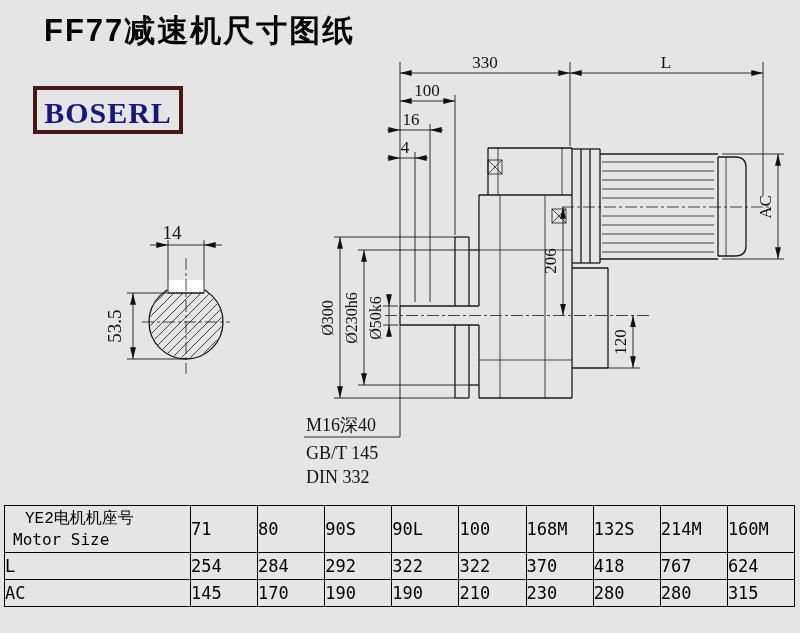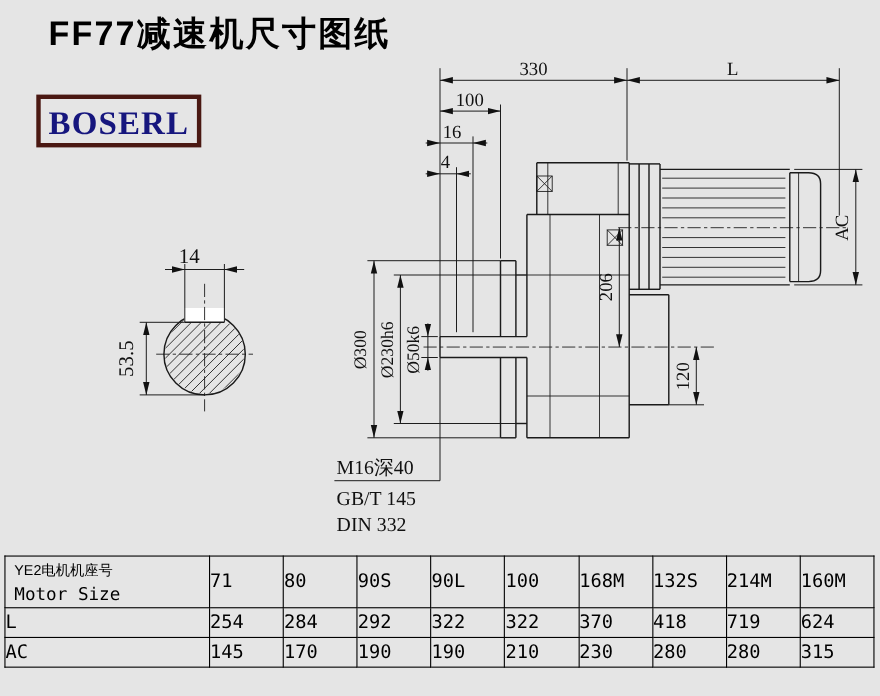--- a/index.html
+++ b/index.html
@@ -20,21 +20,21 @@
   svg text.dt{font-family:"Liberation Serif",serif;font-size:17px;fill:#111;}
   svg text.dia{font-family:"Liberation Serif",serif;font-size:16px;fill:#111;}
   svg text.big{font-family:"Liberation Serif",serif;font-size:19px;fill:#111;}
   svg text.note{font-family:"Liberation Serif",serif;font-size:18px;fill:#111;}
   table.dims{position:absolute;left:4px;top:505px;width:791px;border-collapse:collapse;
              table-layout:fixed;}
   table.dims td{border:1px solid #000;vertical-align:middle;
                 font-family:"DejaVu Sans Mono",monospace;font-size:17px;padding:0;
                 height:26px;color:#000;}
   table.dims td.hcell{text-align:left;padding-left:8px;height:46px;}
-  table.dims td.hcell .cn{font-family:Liberation Sans, sans-serif;font-size:13px;line-height:22px;}
+  table.dims td.hcell .cn{font-family:Liberation Mono, monospace;font-size:16px;line-height:22px;margin-left:12px;}
   table.dims td.hcell .en{font-family:"DejaVu Sans Mono",monospace;font-size:16px;line-height:20px;}
   col.c0{width:186px;}
 </style>
 </head>
 <body>
 
 <div class="page">
 
   <div class="title">FF77减速机尺寸图纸</div>
 
@@ -267,21 +267,21 @@
       </tr>
       <tr>
         <td>L</td>
         <td>254</td>
         <td>284</td>
         <td>292</td>
         <td>322</td>
         <td>322</td>
         <td>370</td>
         <td>418</td>
-        <td>719</td>
+        <td>767</td>
         <td>624</td>
       </tr>
       <tr>
         <td>AC</td>
         <td>145</td>
         <td>170</td>
         <td>190</td>
         <td>190</td>
         <td>210</td>
         <td>230</td>

